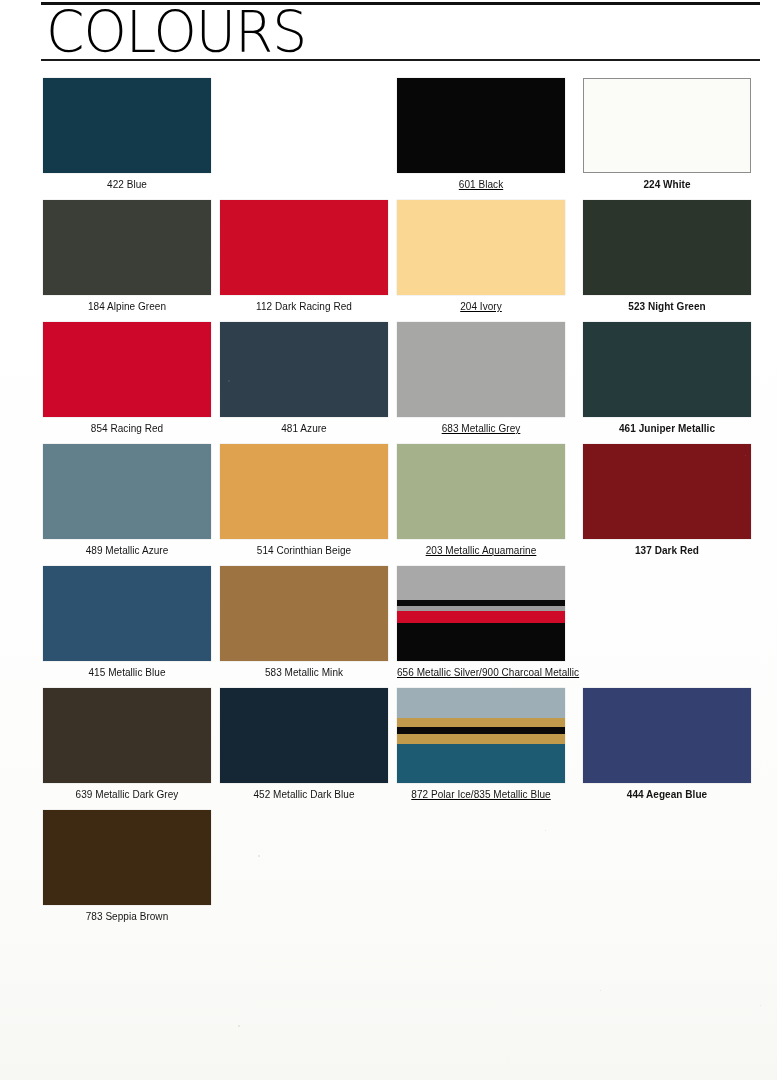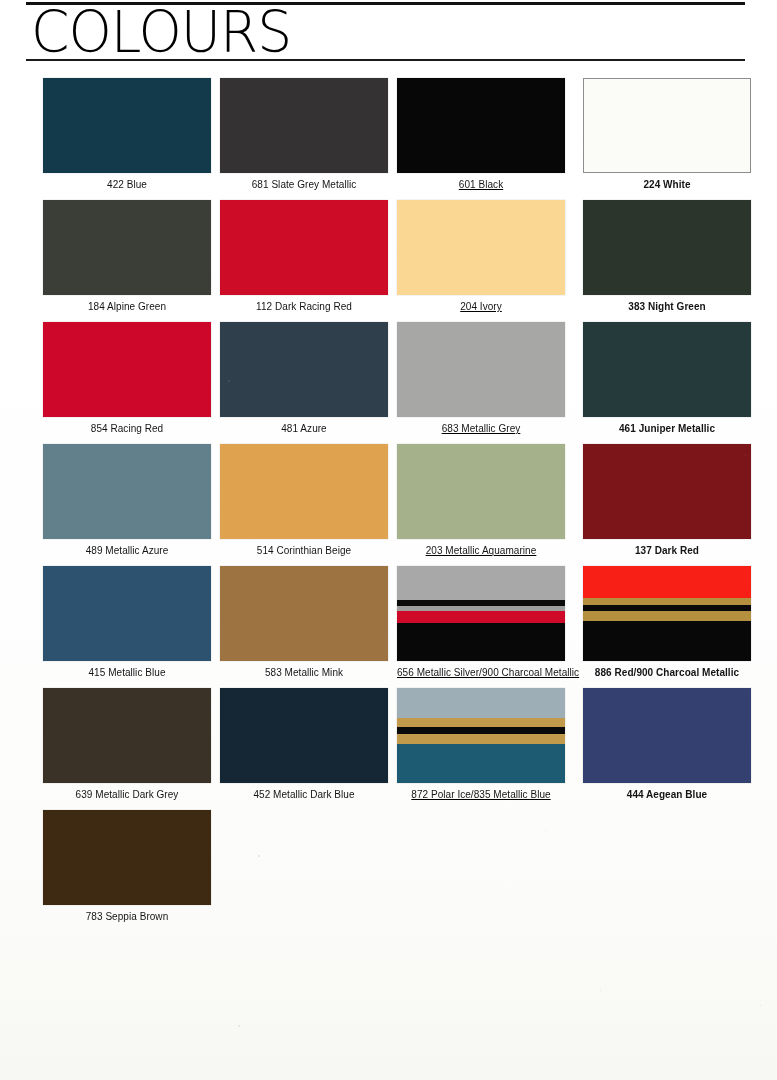--- a/index.html
+++ b/index.html
@@ -21,21 +21,21 @@
   .page {
     position: absolute;
     inset: 0;
     background:
       linear-gradient(180deg, #ffffff 0%, #fefefe 55%, #fbfbf9 85%, #f7f7f4 100%);
   }
 
   
   .header {
     position: absolute;
-    left: 26px;
+    left: 41px;
     top: 0px;
     width: 719px;
     height: 64px;
   }
   .rule-top {
     position: absolute;
     left: 0;
     top: 2px;
     width: 719px;
     height: 3px;
@@ -133,24 +133,20 @@
   <div class="title">COLOURS</div>
   <div class="rule-bottom"></div>
 </div>
 
 <div class="grid" id="swatch-grid">
     <div class="row">
       <div class="cell c0">
         <div class="swatch" style="background: rgb(18, 58, 74);"></div>
         <div class="label">422 Blue</div>
       </div>
-      <div class="cell c1">
-        <div class="swatch" style="background: rgb(52, 50, 50);"></div>
-        <div class="label">681 Slate Grey Metallic</div>
-      </div>
       <div class="cell c2">
         <div class="swatch" style="background: rgb(7, 7, 7);"></div>
         <div class="label">601 Black</div>
       </div>
       <div class="cell c3">
         <div class="swatch bordered" style="background: rgb(251, 251, 247);"></div>
         <div class="label">224 White</div>
       </div>
     </div>
     <div class="row">
@@ -161,21 +157,21 @@
       <div class="cell c1">
         <div class="swatch" style="background: rgb(205, 12, 40);"></div>
         <div class="label">112 Dark Racing Red</div>
       </div>
       <div class="cell c2">
         <div class="swatch" style="background: rgb(250, 215, 147);"></div>
         <div class="label">204 Ivory</div>
       </div>
       <div class="cell c3">
         <div class="swatch" style="background: rgb(44, 53, 43);"></div>
-        <div class="label">383 Night Green</div>
+        <div class="label">523 Night Green</div>
       </div>
     </div>
     <div class="row">
       <div class="cell c0">
         <div class="swatch" style="background: rgb(204, 7, 41);"></div>
         <div class="label">854 Racing Red</div>
       </div>
       <div class="cell c1">
         <div class="swatch" style="background: rgb(47, 63, 75);"></div>
         <div class="label">481 Azure</div>
@@ -219,30 +215,20 @@
       <div class="cell c2">
         <div class="swatch">
           <div class="band" style="top: 0%; height: 36%; background: rgb(168, 168, 168);"></div>
           <div class="band" style="top: 36%; height: 6%; background: rgb(11, 11, 11);"></div>
           <div class="band" style="top: 42%; height: 5%; background: rgb(157, 157, 157);"></div>
           <div class="band" style="top: 47%; height: 13%; background: rgb(207, 10, 40);"></div>
           <div class="band" style="top: 60%; height: 40%; background: rgb(8, 8, 8);"></div>
         </div>
         <div class="label">656 Metallic Silver/900 Charcoal Metallic</div>
       </div>
-      <div class="cell c3">
-        <div class="swatch">
-          <div class="band" style="top: 0%; height: 34%; background: rgb(248, 31, 23);"></div>
-          <div class="band" style="top: 34%; height: 7%; background: rgb(181, 145, 63);"></div>
-          <div class="band" style="top: 41%; height: 6%; background: rgb(10, 10, 10);"></div>
-          <div class="band" style="top: 47%; height: 11%; background: rgb(181, 145, 63);"></div>
-          <div class="band" style="top: 58%; height: 42%; background: rgb(8, 8, 8);"></div>
-        </div>
-        <div class="label">886 Red/900 Charcoal Metallic</div>
-      </div>
     </div>
     <div class="row">
       <div class="cell c0">
         <div class="swatch" style="background: rgb(58, 50, 39);"></div>
         <div class="label">639 Metallic Dark Grey</div>
       </div>
       <div class="cell c1">
         <div class="swatch" style="background: rgb(21, 38, 53);"></div>
         <div class="label">452 Metallic Dark Blue</div>
       </div>

